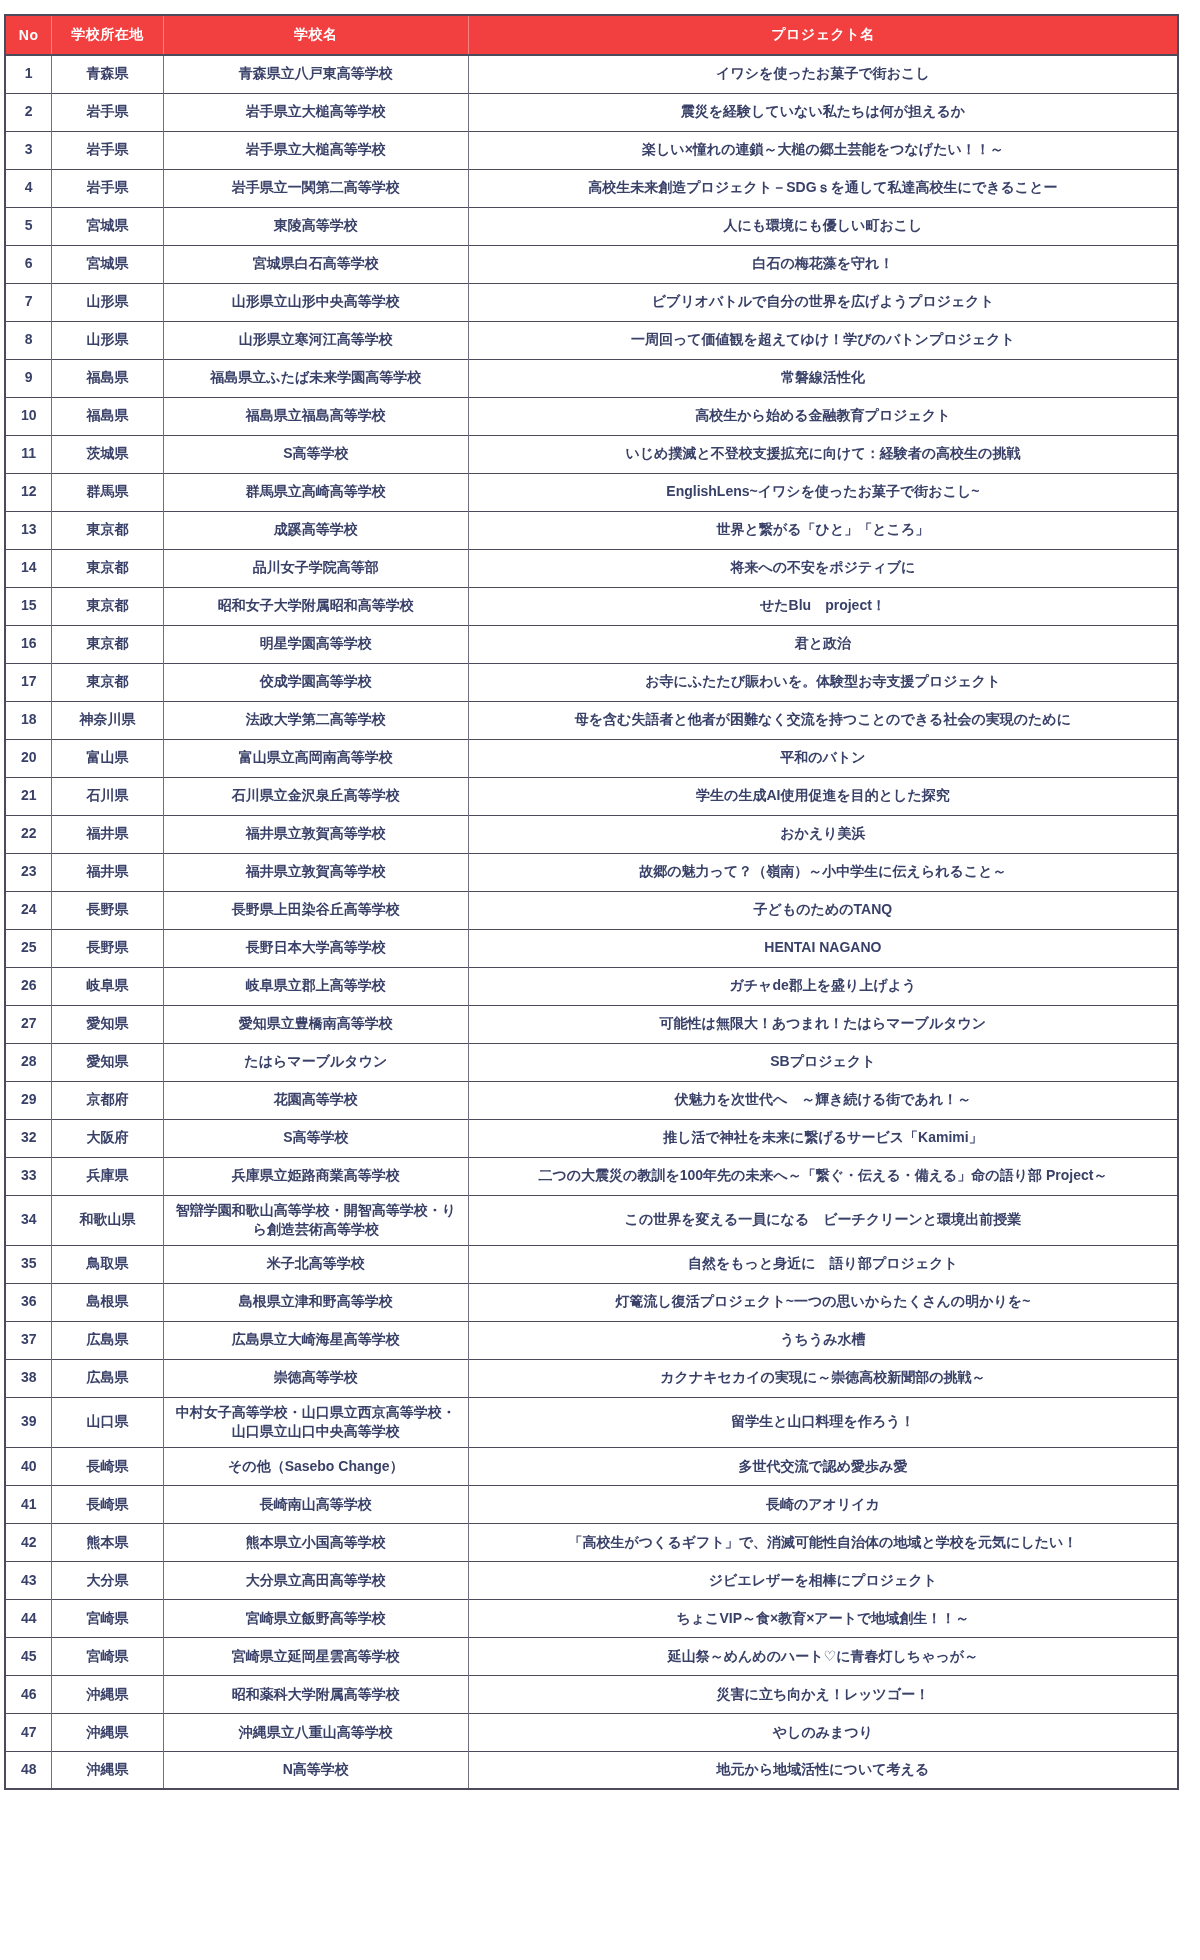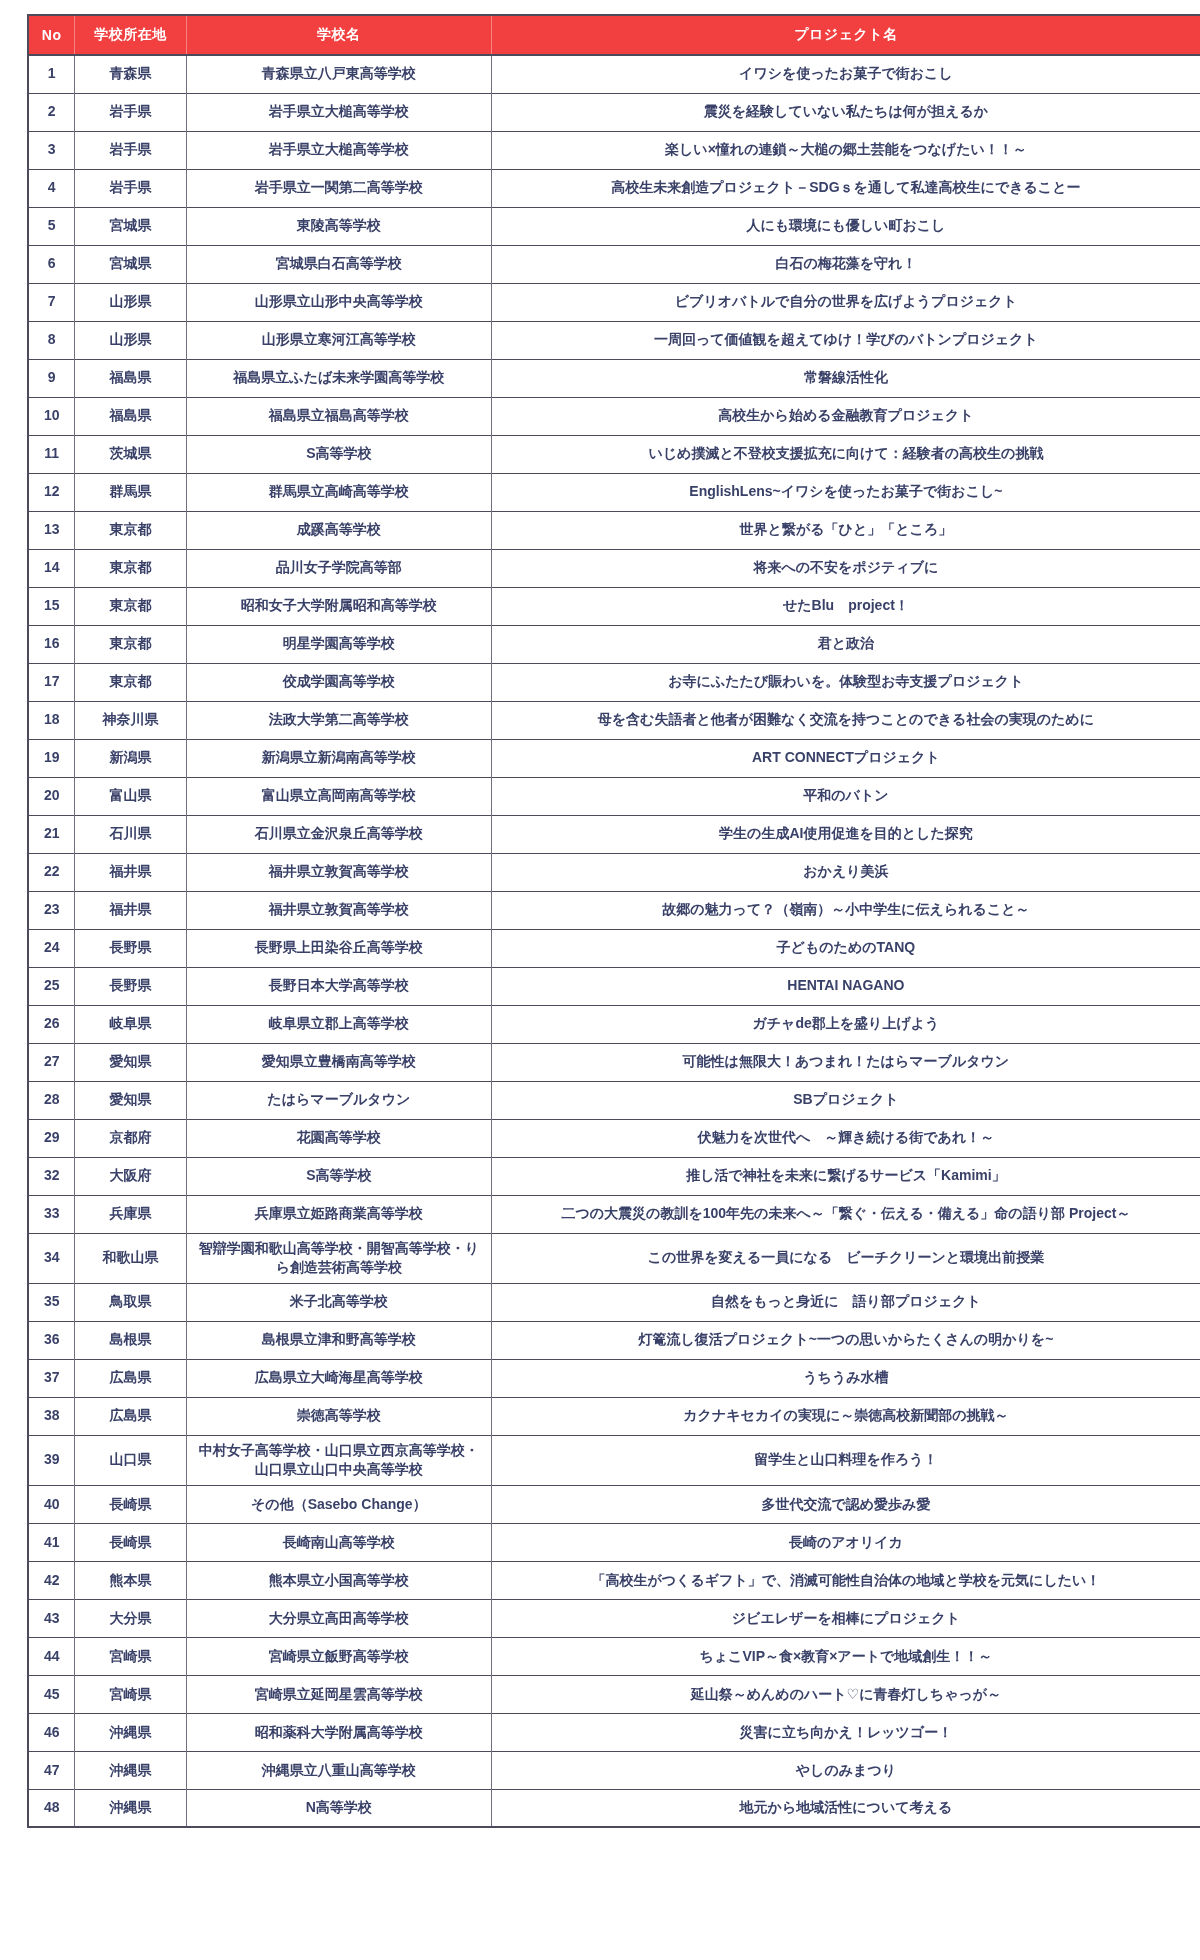--- a/index.html
+++ b/index.html
@@ -12,21 +12,21 @@
   }
   * { margin: 0; padding: 0; box-sizing: border-box; }
   html, body {
     background: #FFFFFF;
     font-family: "Liberation Sans", "DejaVu Sans", sans-serif;
   }
   .page {
     width: 1039px;
     min-height: 1960px;
     background: #FFFFFF;
-    padding: 14px 12px 20px 27px;
+    padding: 14px 12px 20px 4px;
   }
   table.schools {
     width: 1175px;
     border-collapse: collapse;
     table-layout: fixed;
     background: var(--row-bg);
     border: 2px solid var(--border-h);
   }
   table.schools col.c-no     { width: 4.0%; }
   table.schools col.c-pref   { width: 9.5%; }
@@ -183,26 +183,20 @@
           <td>佼成学園高等学校</td>
           <td>お寺にふたたび賑わいを。体験型お寺支援プロジェクト</td>
         </tr>
         <tr>
           <td>18</td>
           <td>神奈川県</td>
           <td>法政大学第二高等学校</td>
           <td>母を含む失語者と他者が困難なく交流を持つことのできる社会の実現のために</td>
         </tr>
         <tr>
-          <td>19</td>
-          <td>新潟県</td>
-          <td>新潟県立新潟南高等学校</td>
-          <td>ART CONNECTプロジェクト</td>
-        </tr>
-        <tr>
           <td>20</td>
           <td>富山県</td>
           <td>富山県立高岡南高等学校</td>
           <td>平和のバトン</td>
         </tr>
         <tr>
           <td>21</td>
           <td>石川県</td>
           <td>石川県立金沢泉丘高等学校</td>
           <td>学生の生成AI使用促進を目的とした探究</td>

